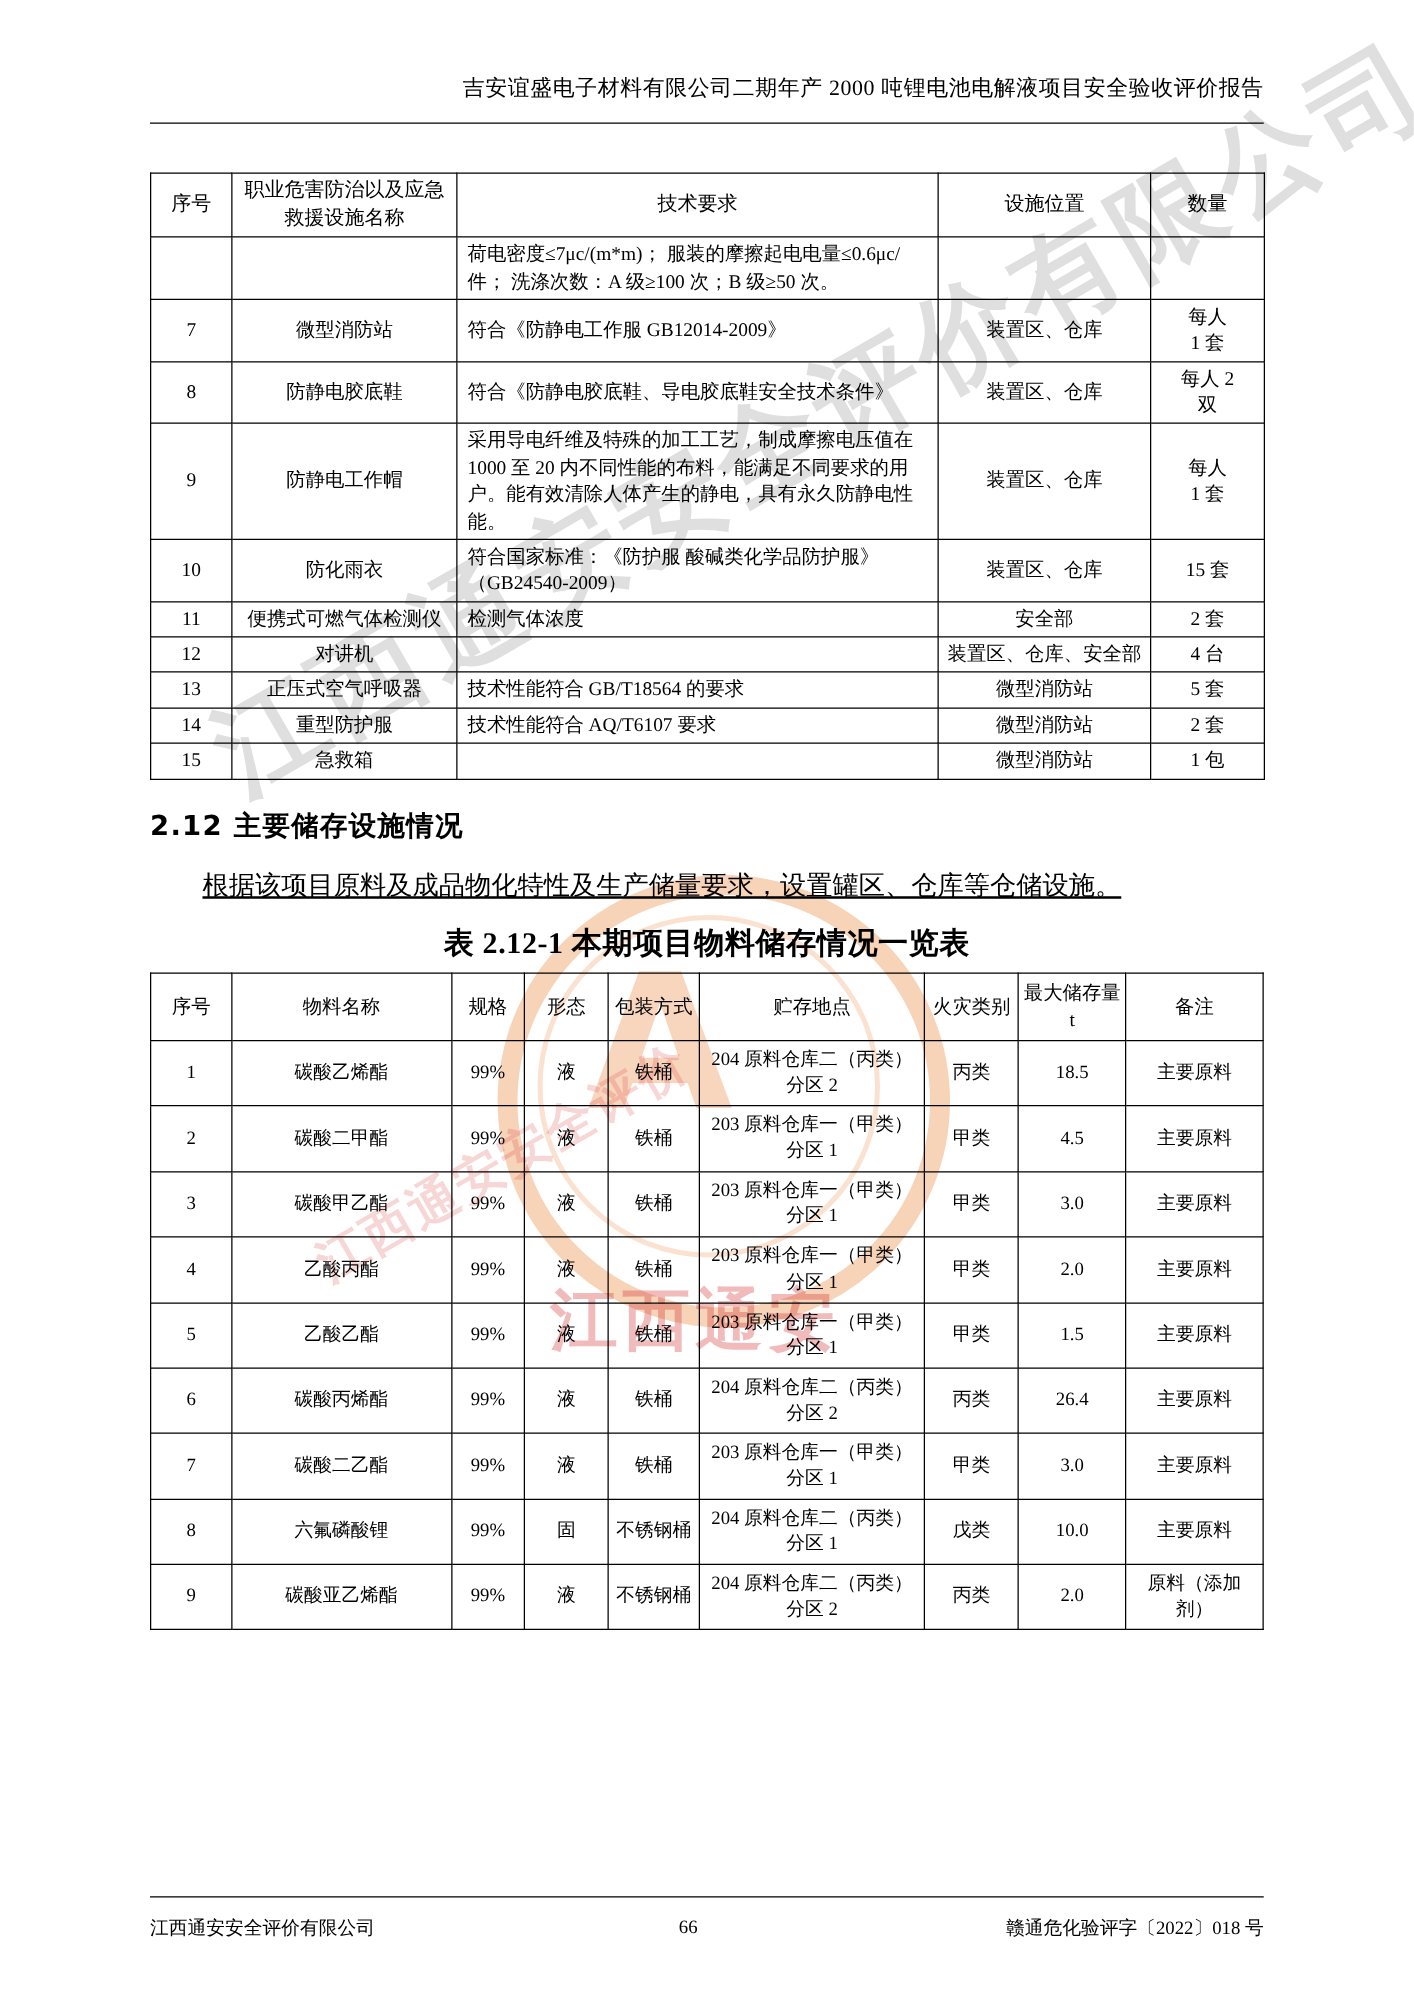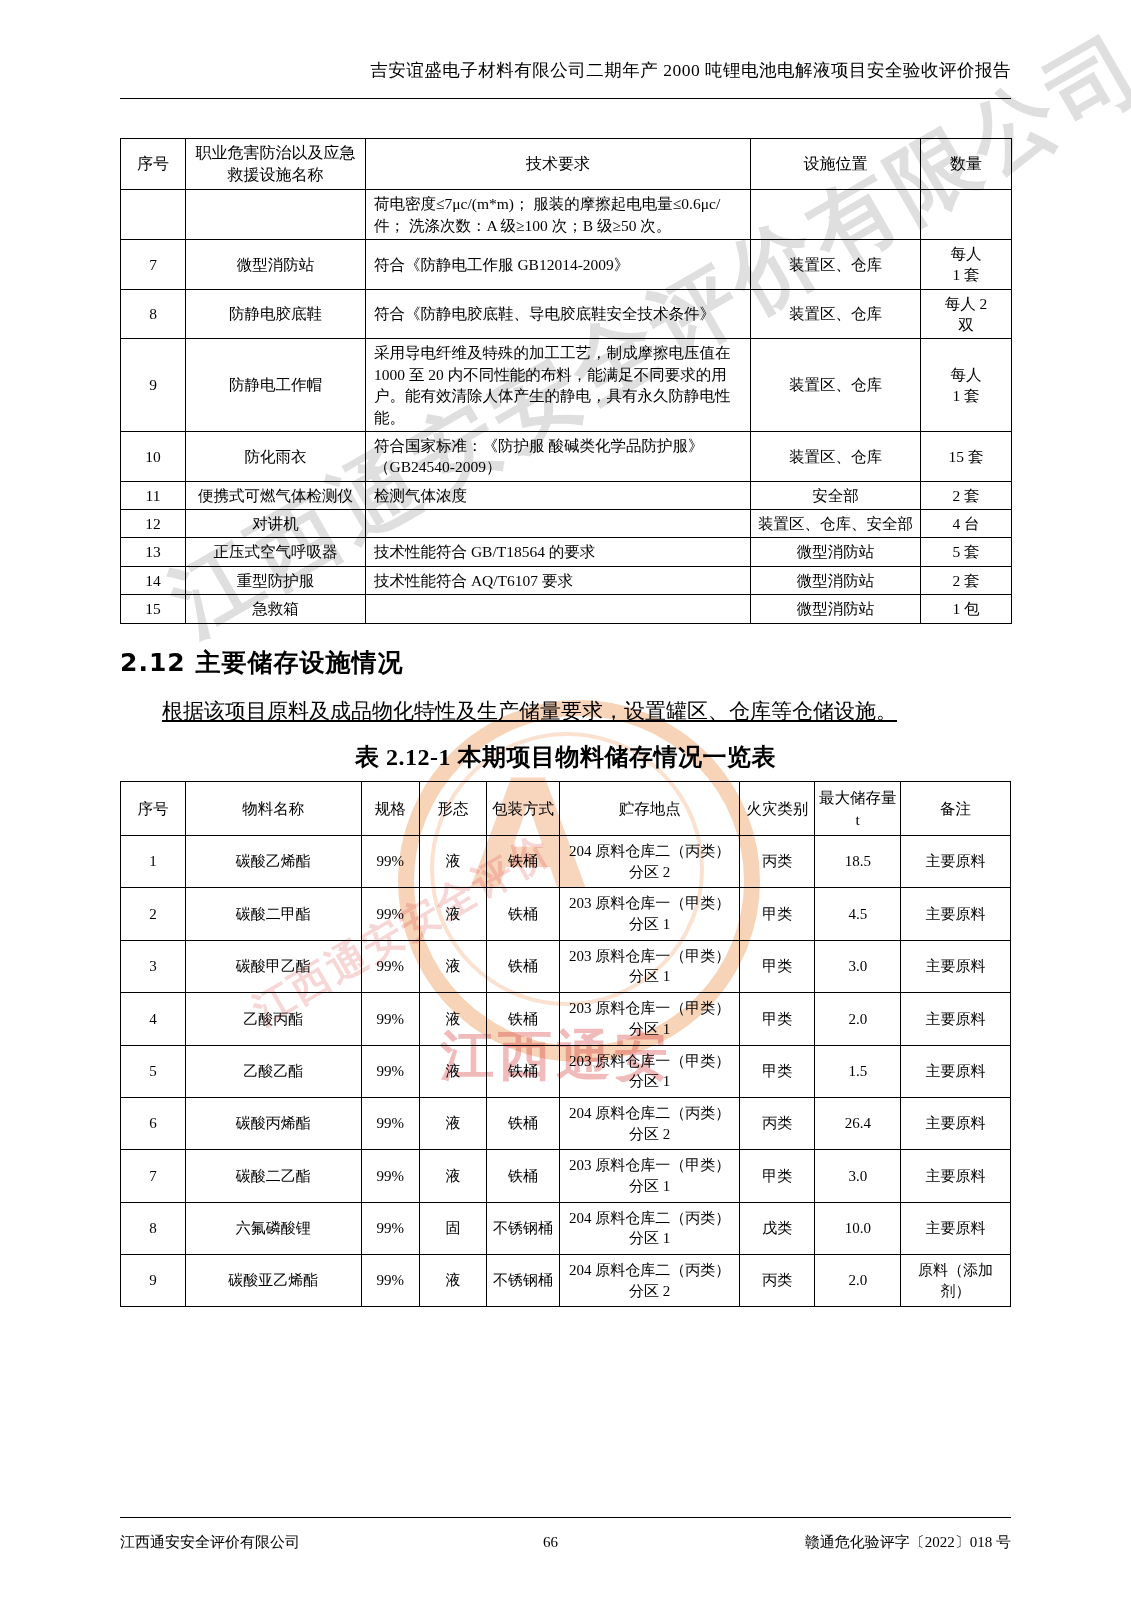--- a/index.html
+++ b/index.html
@@ -89,21 +89,21 @@
   }
   .t1 td.tech {
     text-align: left;
     padding-left: 8px;
   }
   .t1 .hdr td { font-size: 16px; }
 
   
   h2.section {
     font-family: "DejaVu Sans", "Liberation Sans", sans-serif;
-    font-size: 25px;
+    font-size: 22px;
     font-weight: bold;
     margin: 22px 0 14px 0;
     letter-spacing: 1px;
   }
   p.para {
     font-size: 21px;
     line-height: 1.75;
     margin: 0 0 12px 0;
     text-indent: 2em;
     text-align: justify;

